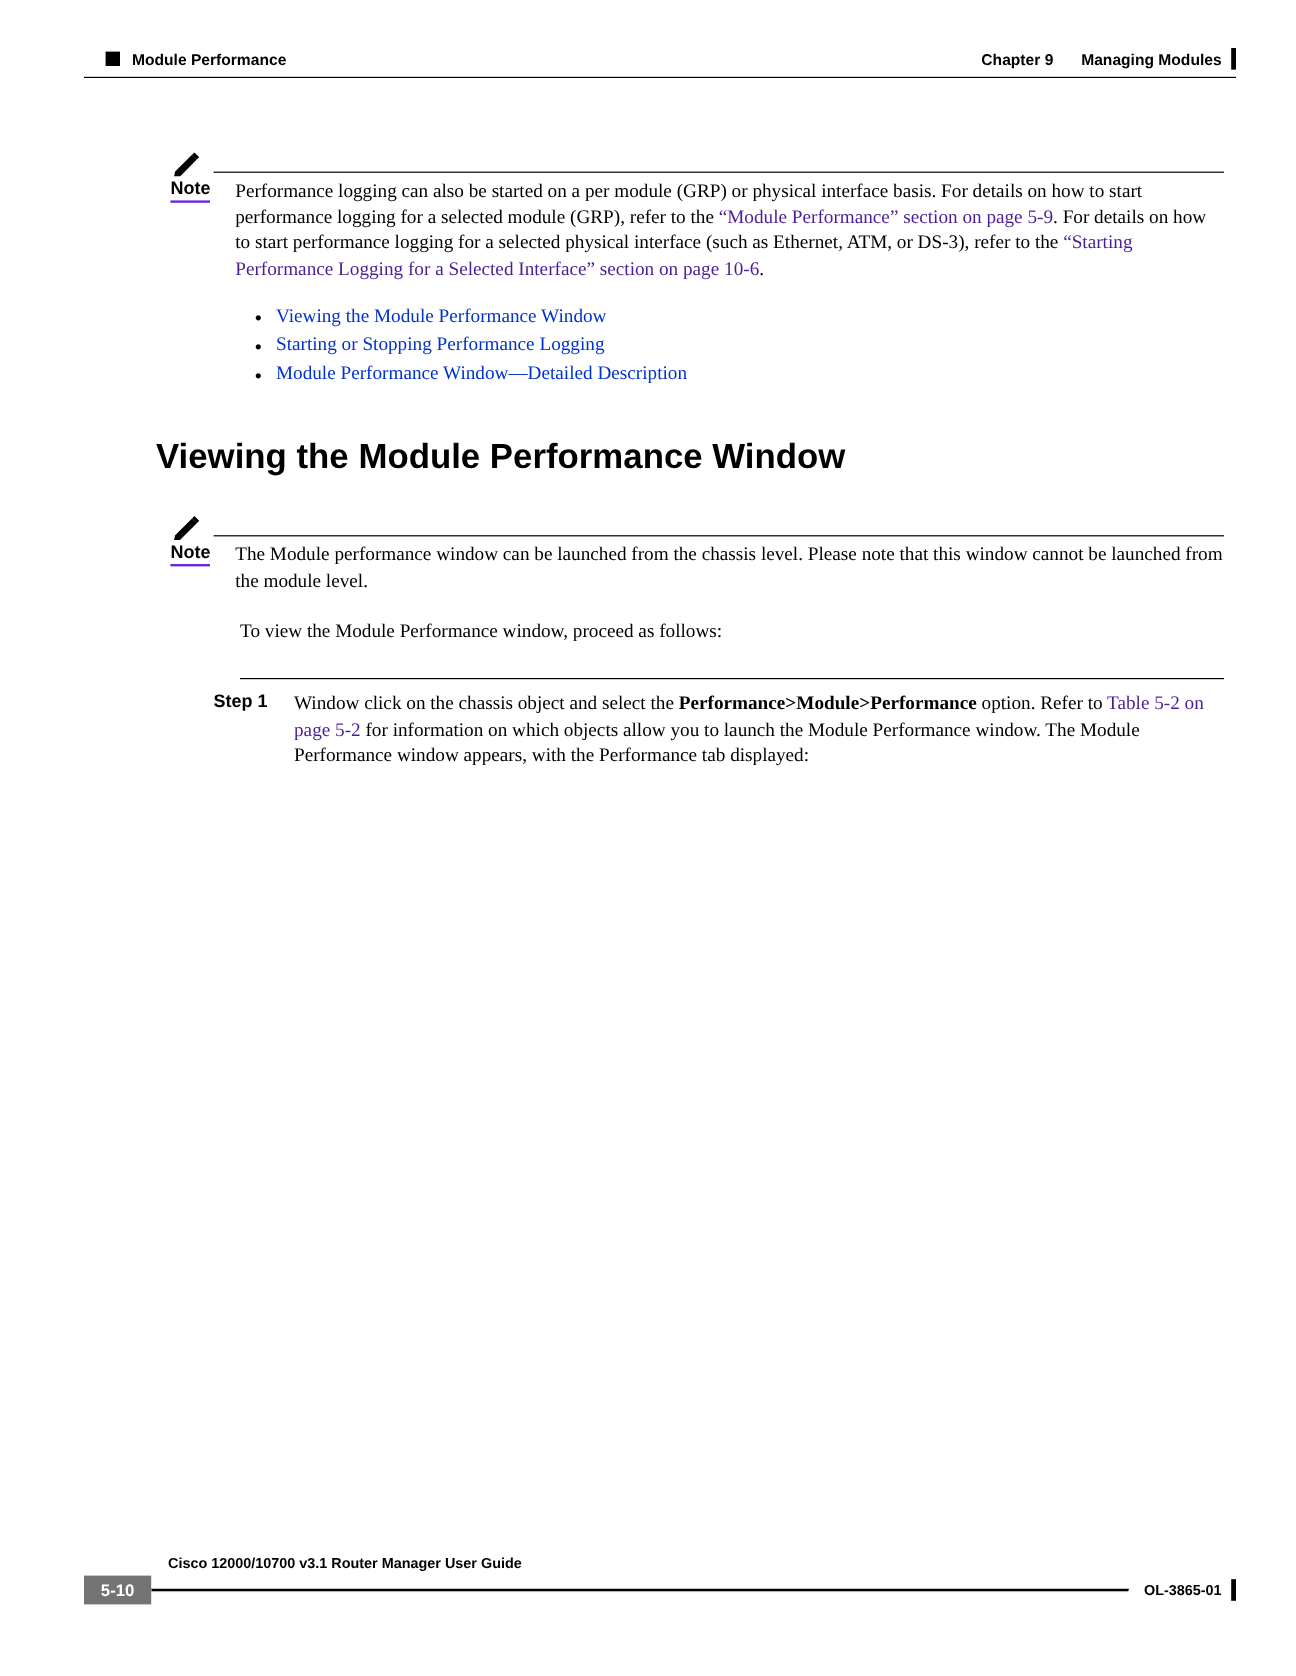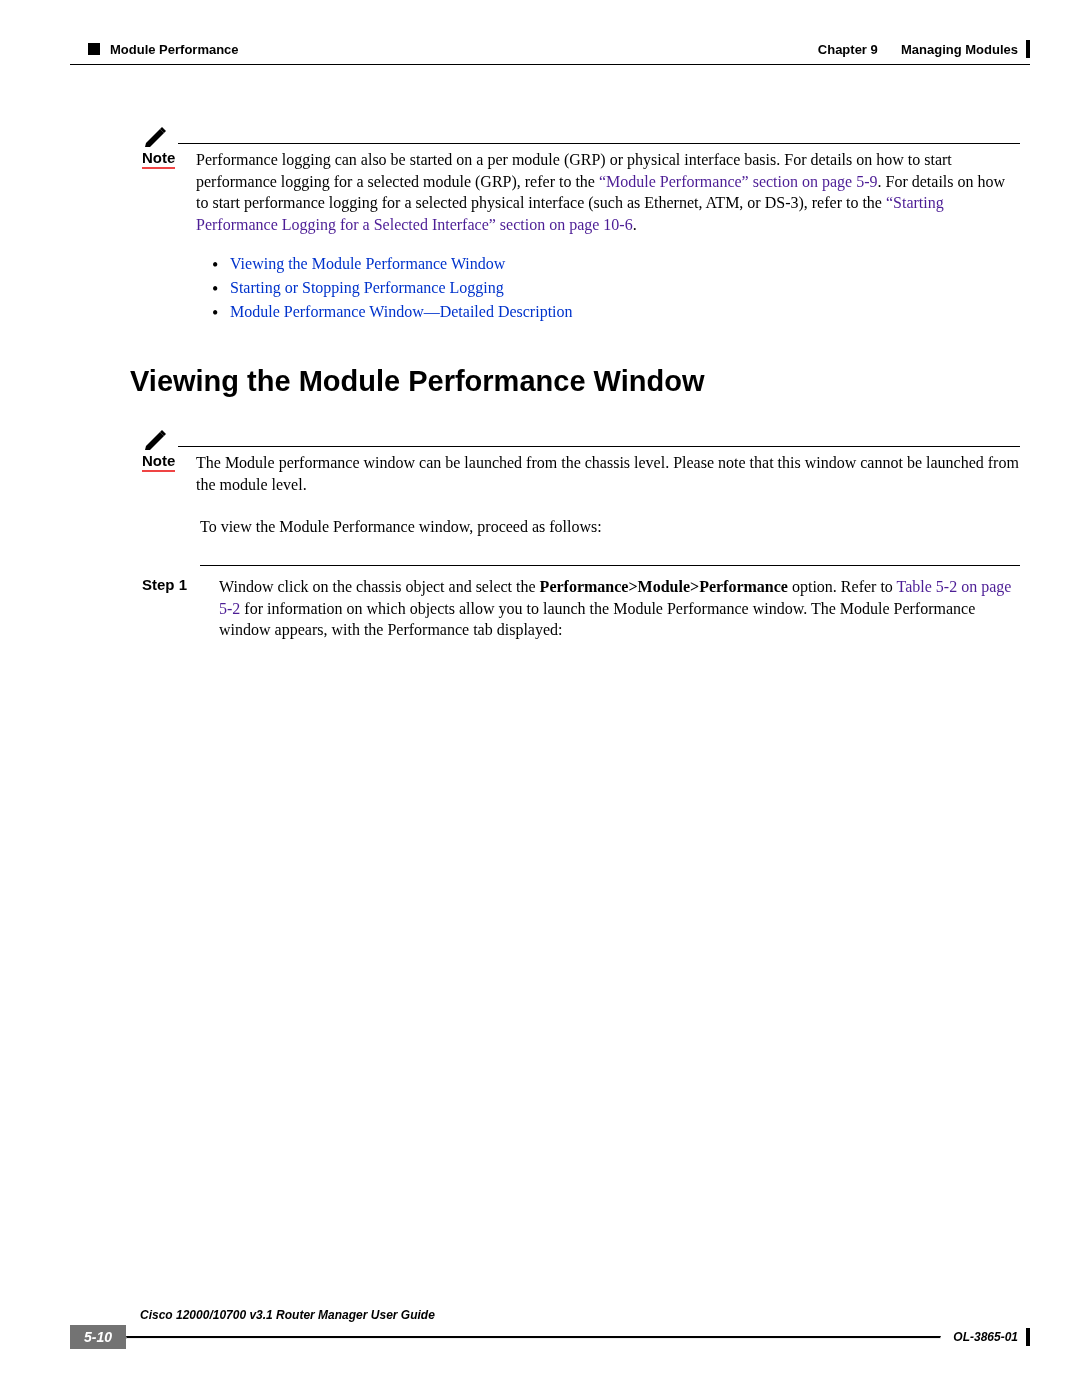--- a/index.html
+++ b/index.html
@@ -63,21 +63,21 @@
       width: 28px;
       height: 22px;
     }
     .note-hr-top {
       flex: 1;
       border: none;
       border-top: 1px solid #000;
       margin-bottom: 3px;
     }
     .note-underline {
-      border-bottom: 2px solid #ef4444;
+      border-bottom: 2px solid #6d28d9;
       display: inline-block;
       padding-bottom: 1px;
     }
     .note-body {
       display: flex;
       align-items: flex-start;
       gap: 14px;
     }
     .note-label {
       font-family: Arial, Helvetica, sans-serif;
@@ -123,34 +123,34 @@
       margin-top: 28px;
     }
     .step-hr {
       border: none;
       border-top: 1px solid #000;
       margin: 0 0 10px 58px;
     }
     .step-body {
       display: flex;
       align-items: flex-start;
-      gap: 32px;
+      gap: 22px;
+      margin-left: 36px;
     }
     .step-label {
       font-family: Arial, Helvetica, sans-serif;
       font-size: 15px;
       font-weight: bold;
       min-width: 44px;
     }
     .footer {
       position: absolute;
-      bottom: 48px;
+      bottom: 60px;
       left: 70px;
       right: 50px;
-      font-style: italic;
     }
     .footer-title {
       font-family: Arial, Helvetica, sans-serif;
       font-size: 12px;
       font-weight: bold;
       margin-left: 70px;
       margin-bottom: 3px;
     }
     .footer-bar {
       display: flex;

